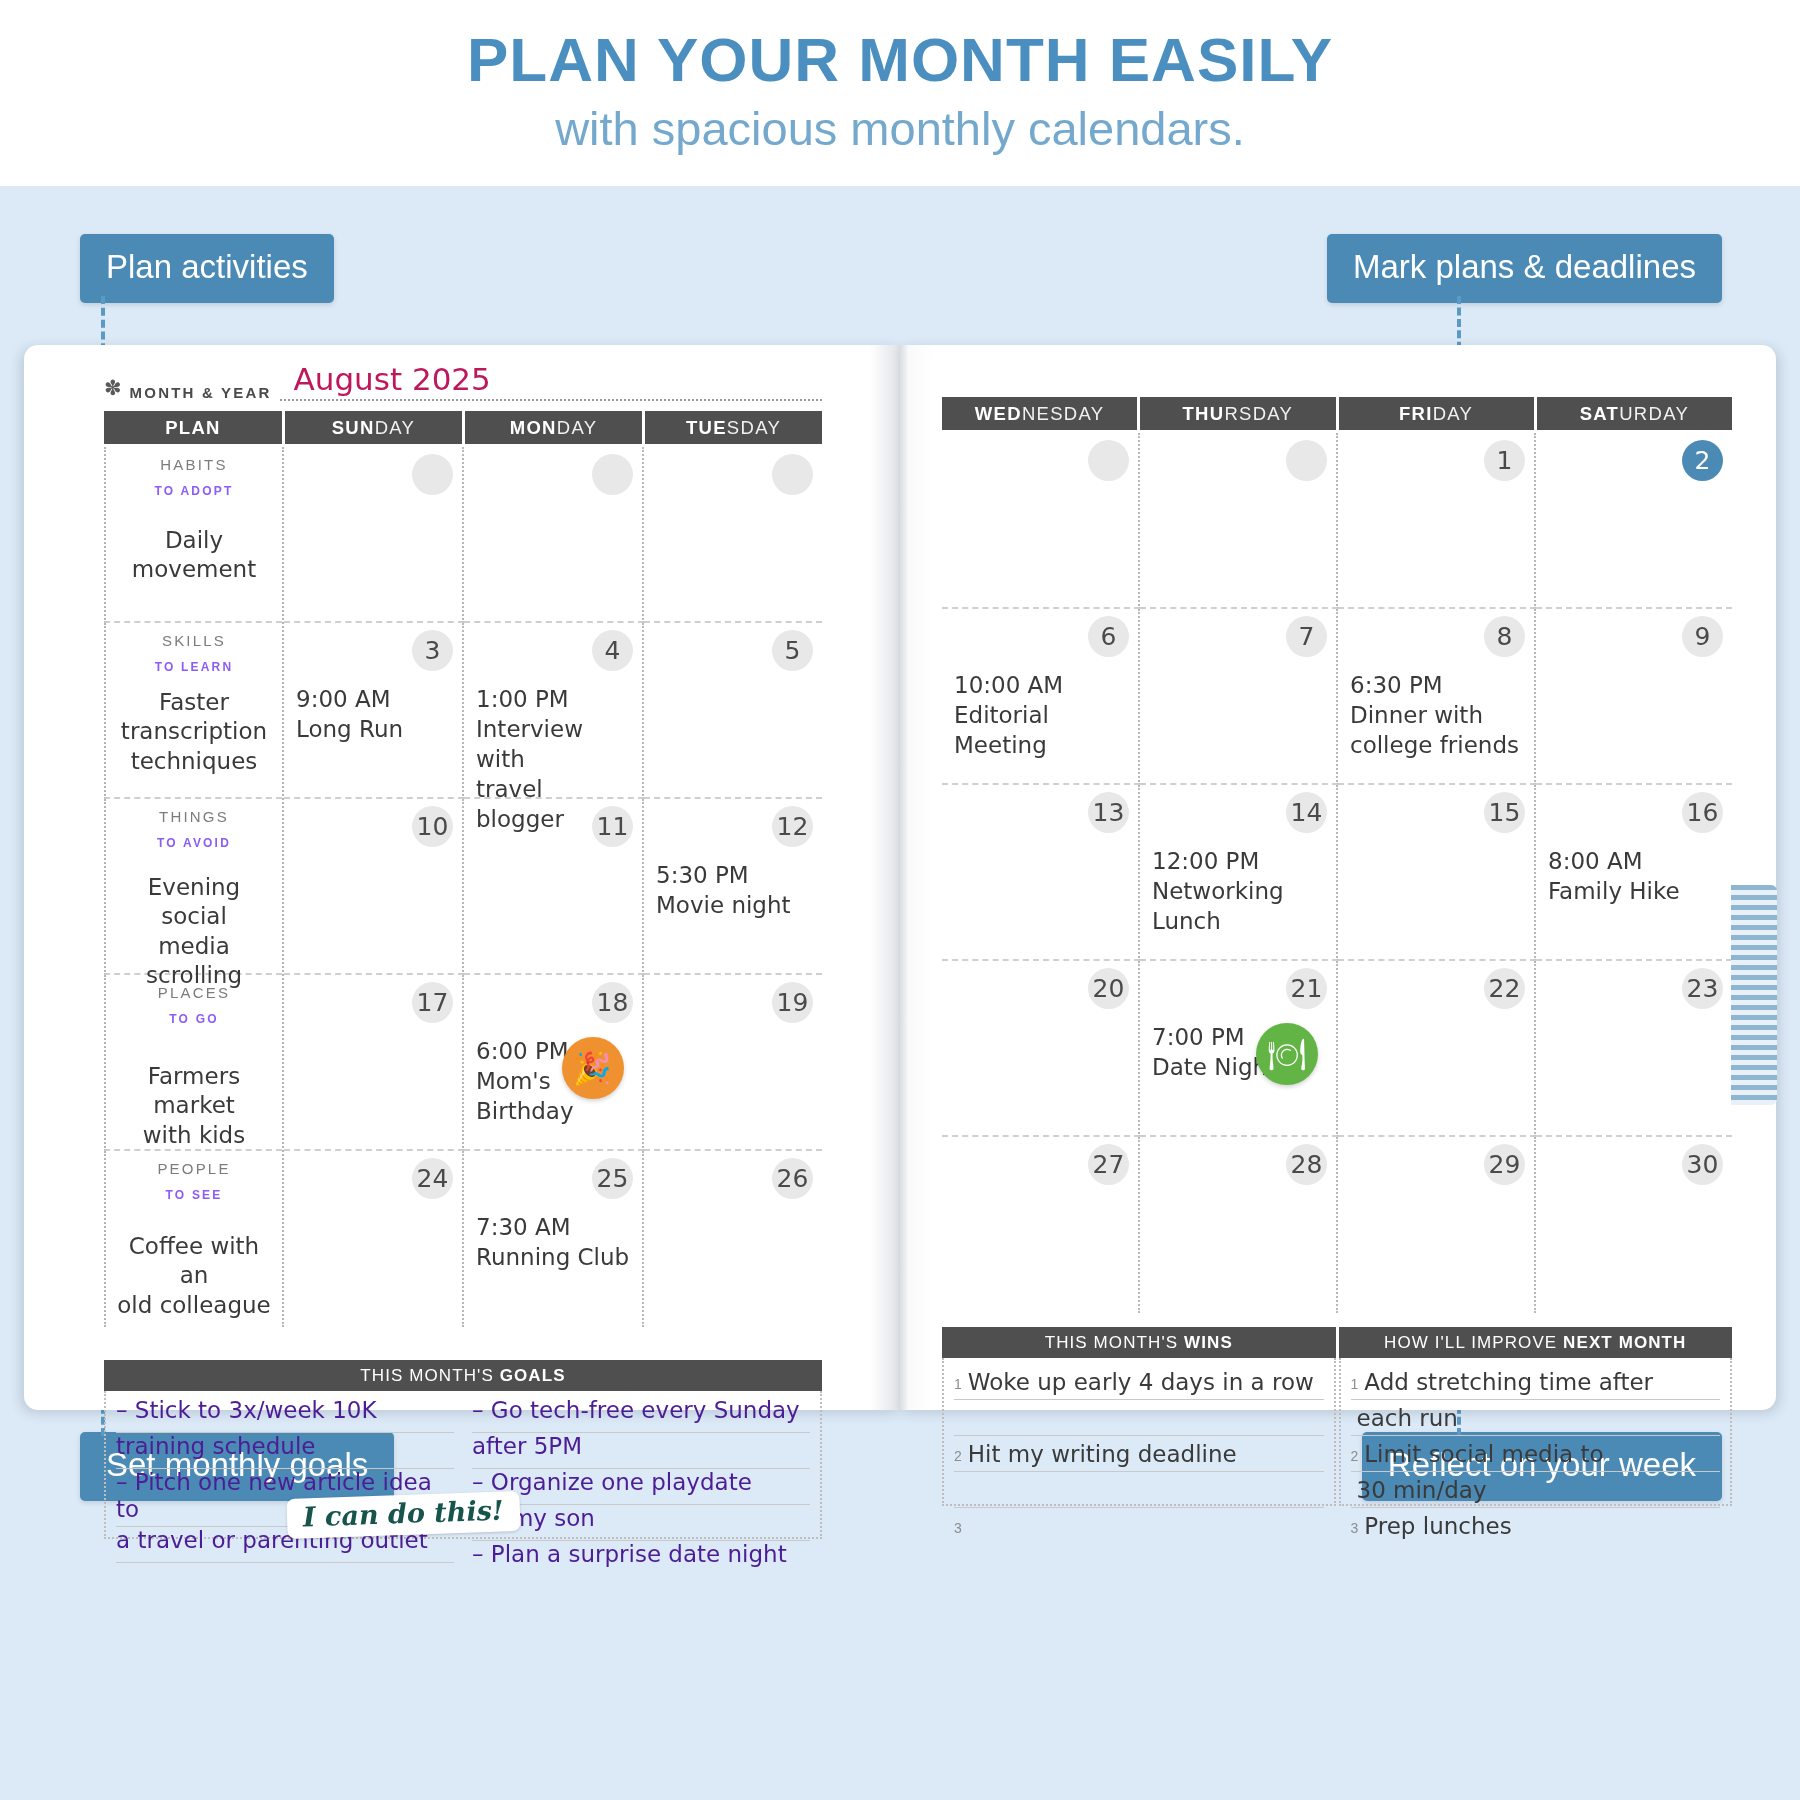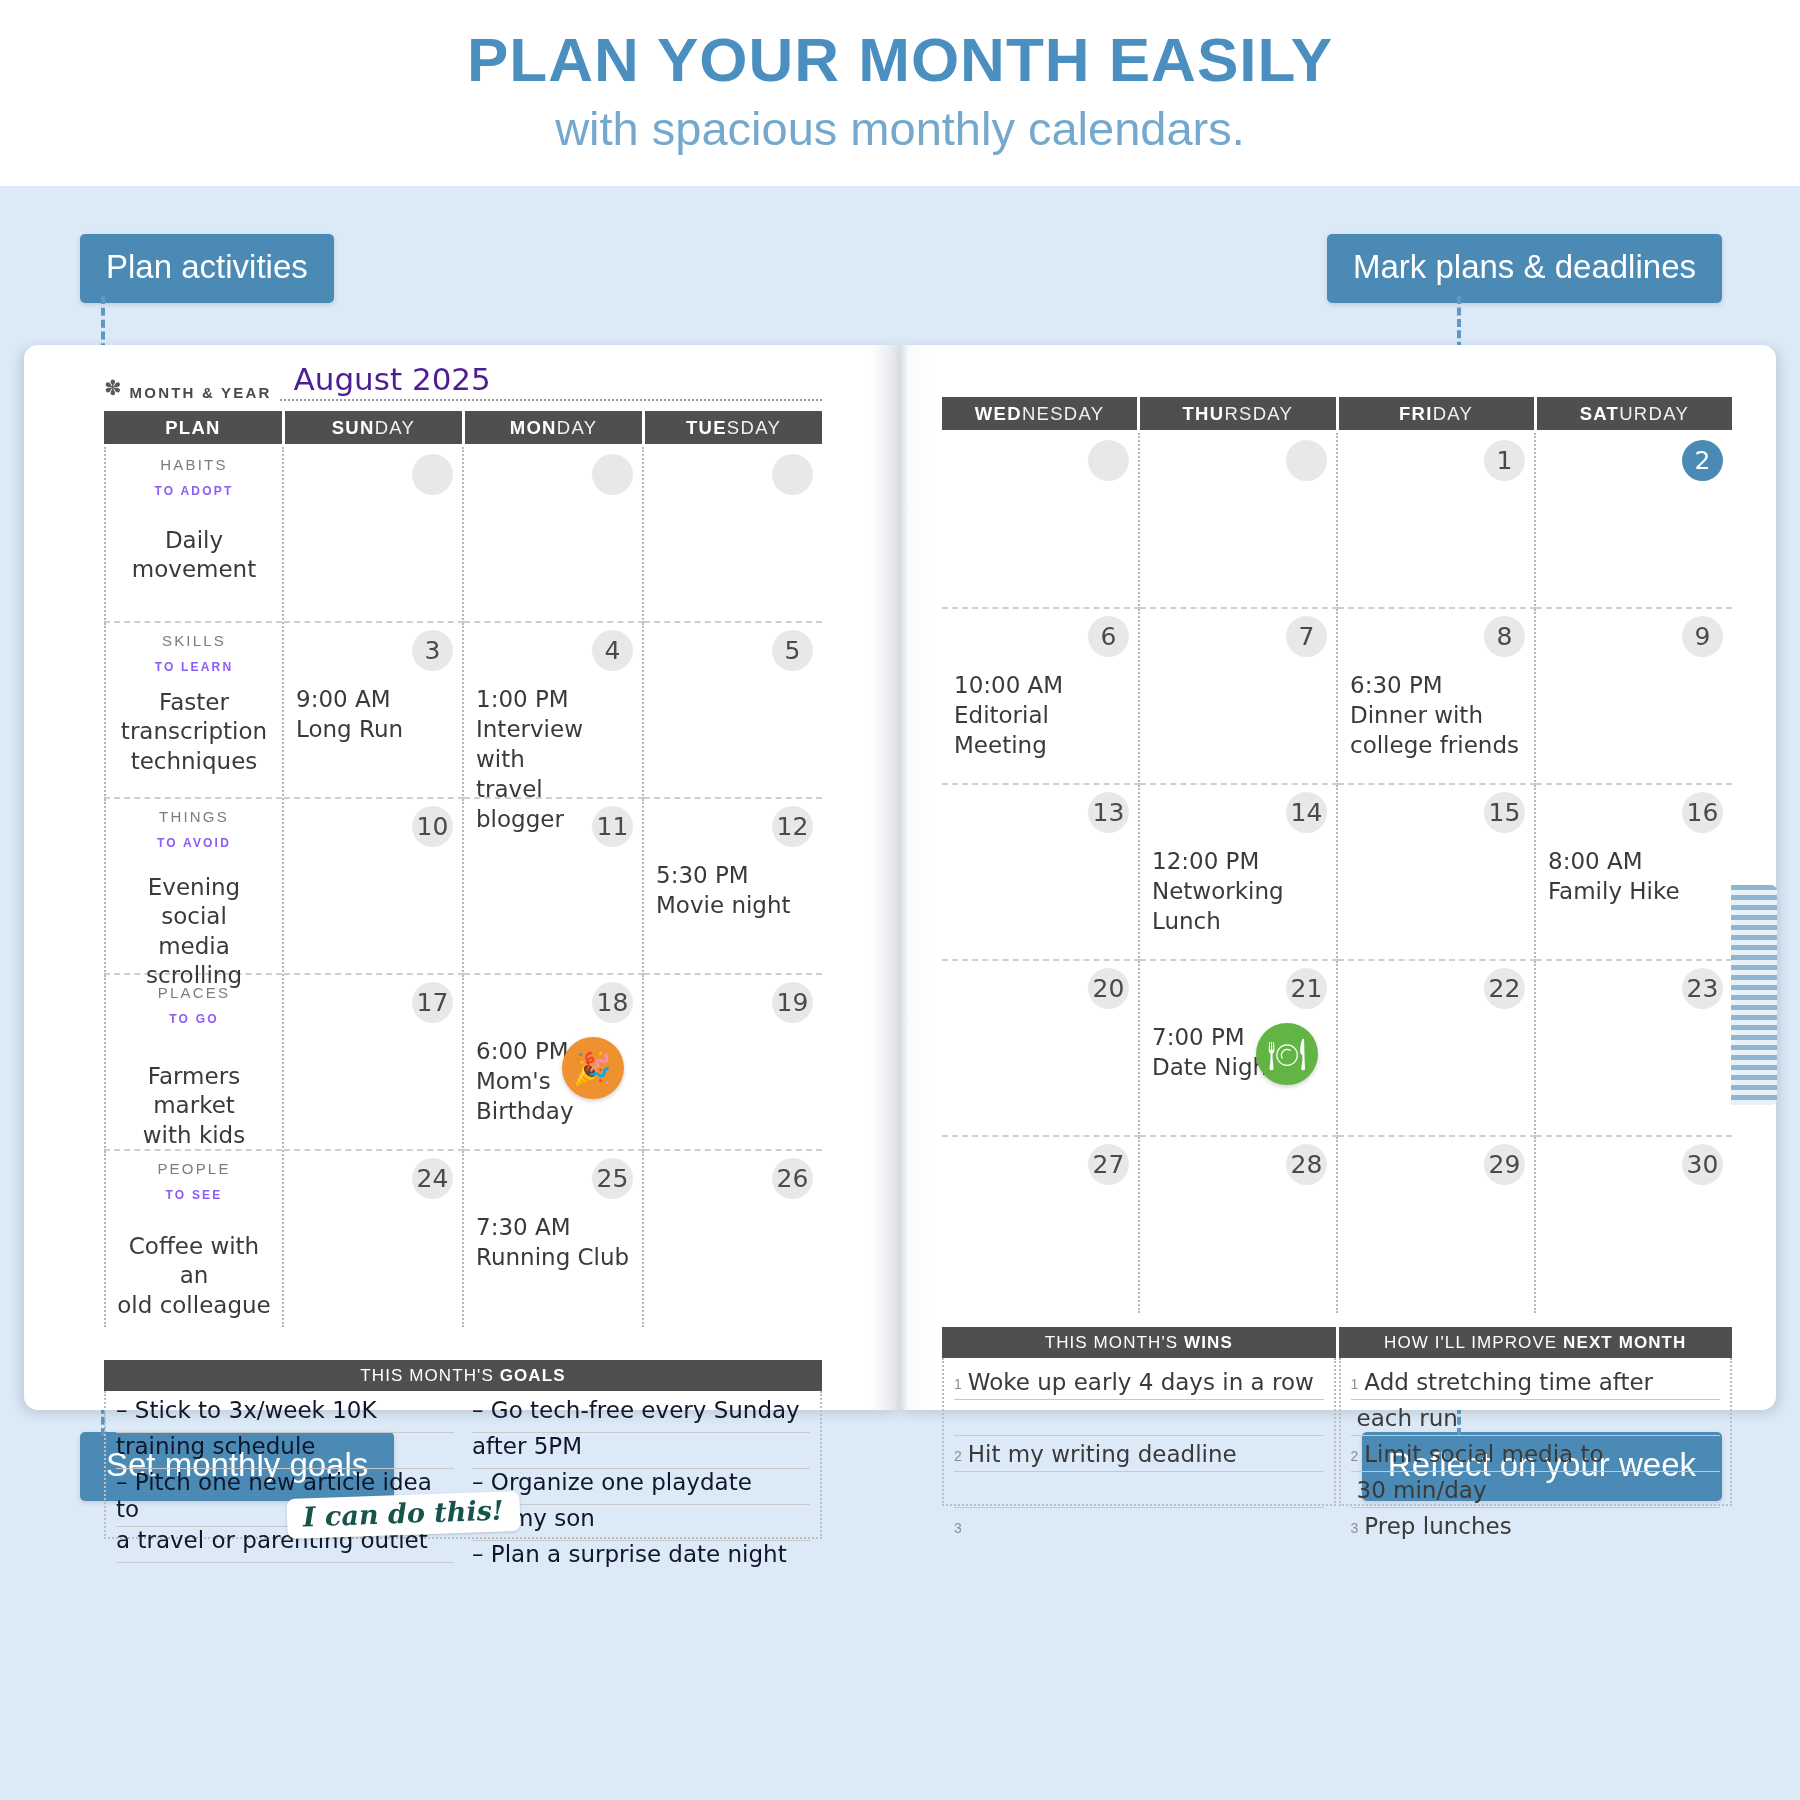--- a/index.html
+++ b/index.html
@@ -78,21 +78,21 @@
   }
   
   .lp{position:absolute;left:80px;top:16px;width:718px;}
   .monthline{
     display:flex;align-items:flex-end;gap:8px;height:40px;
   }
   .feather{font-size:21px;color:#5a5a5a;line-height:1;transform:translateY(-3px);}
   .mlabel{font-size:15px;font-weight:bold;letter-spacing:2.2px;color:#4a4a4a;}
   .mvalue{
     font-family:"DejaVu Sans", sans-serif;
-    font-size:31px;color:#4c1d95;
+    font-size:31px;color:#be185d;
     flex:1;
     border-bottom:2px dotted #9a9a9a;
     padding-bottom:2px;
     padding-left:14px;
   }
   
   .hdrrow{display:flex;gap:3px;margin-top:10px;}
   .hdrcell{
     background:#4f4f4f;color:#ffffff;height:33px;line-height:33px;
     text-align:center;font-size:18.5px;letter-spacing:1.3px;
@@ -154,21 +154,21 @@
   .secbar b{font-weight:bold;}
   .secbody{
     border:2px dotted #bdbdbd;border-top:none;box-sizing:border-box;
     padding:6px 10px 8px 10px;position:relative;
   }
   .gl-cols{display:flex;gap:18px;}
   .gl-col{flex:1;}
   .gline{
     border-bottom:1.5px solid #c9c9c9;
     font-family:"DejaVu Sans", sans-serif;
-    font-size:23px;color:#0f172a;line-height:1.18;
+    font-size:23px;color:#4c1d95;line-height:1.18;
     min-height:32px;padding-bottom:3px;
   }
   .numline{
     border-bottom:1.5px solid #c9c9c9;
     font-family:"DejaVu Sans", sans-serif;
     font-size:23px;color:#3a3a3a;line-height:1.18;
     min-height:32px;padding-bottom:3px;display:flex;gap:6px;align-items:flex-end;
   }
   .numline .n{font-size:14px;color:#8d8d8d;font-family:"Liberation Sans",sans-serif;padding-bottom:3px;}
   .stickerword{

